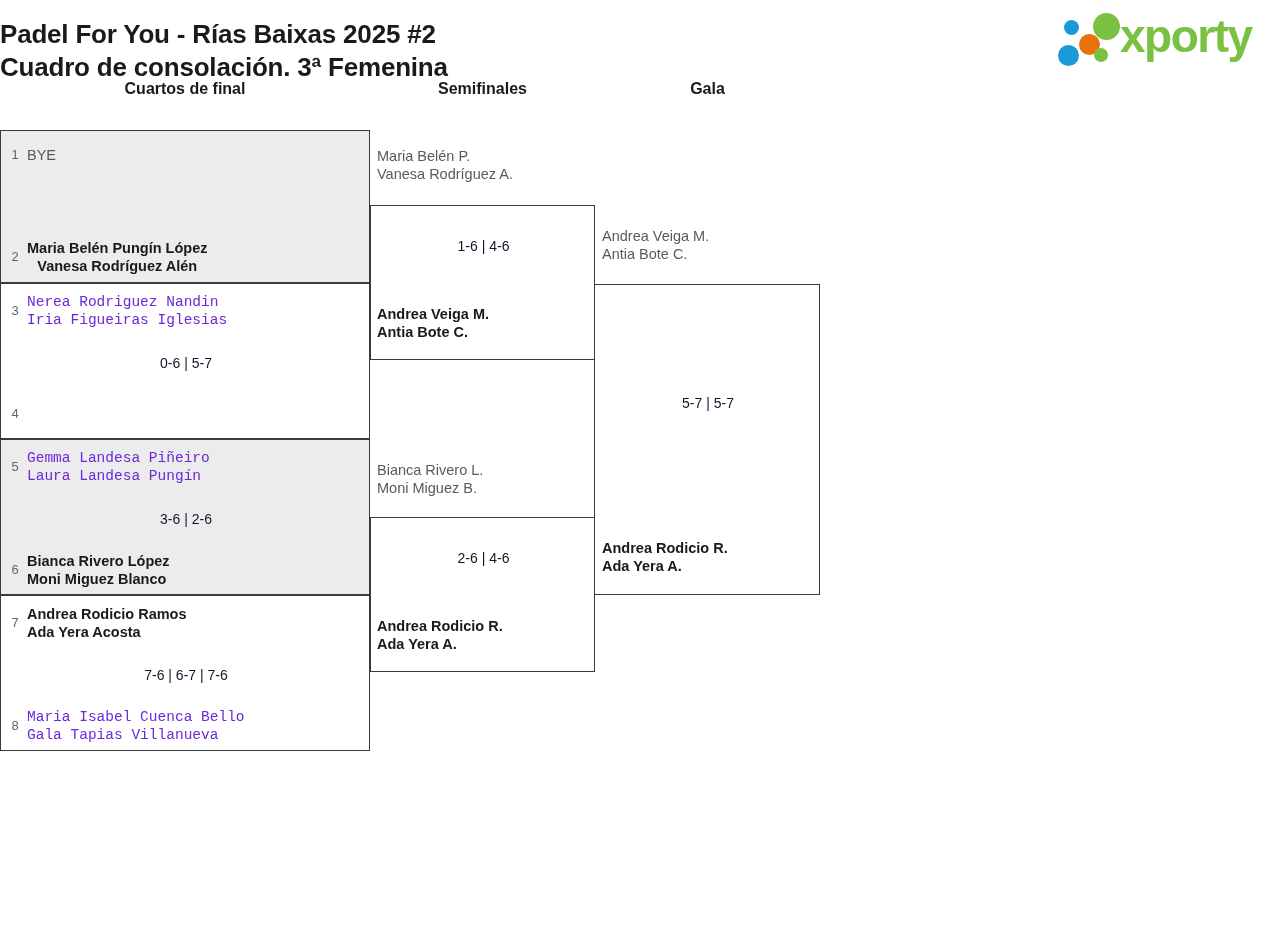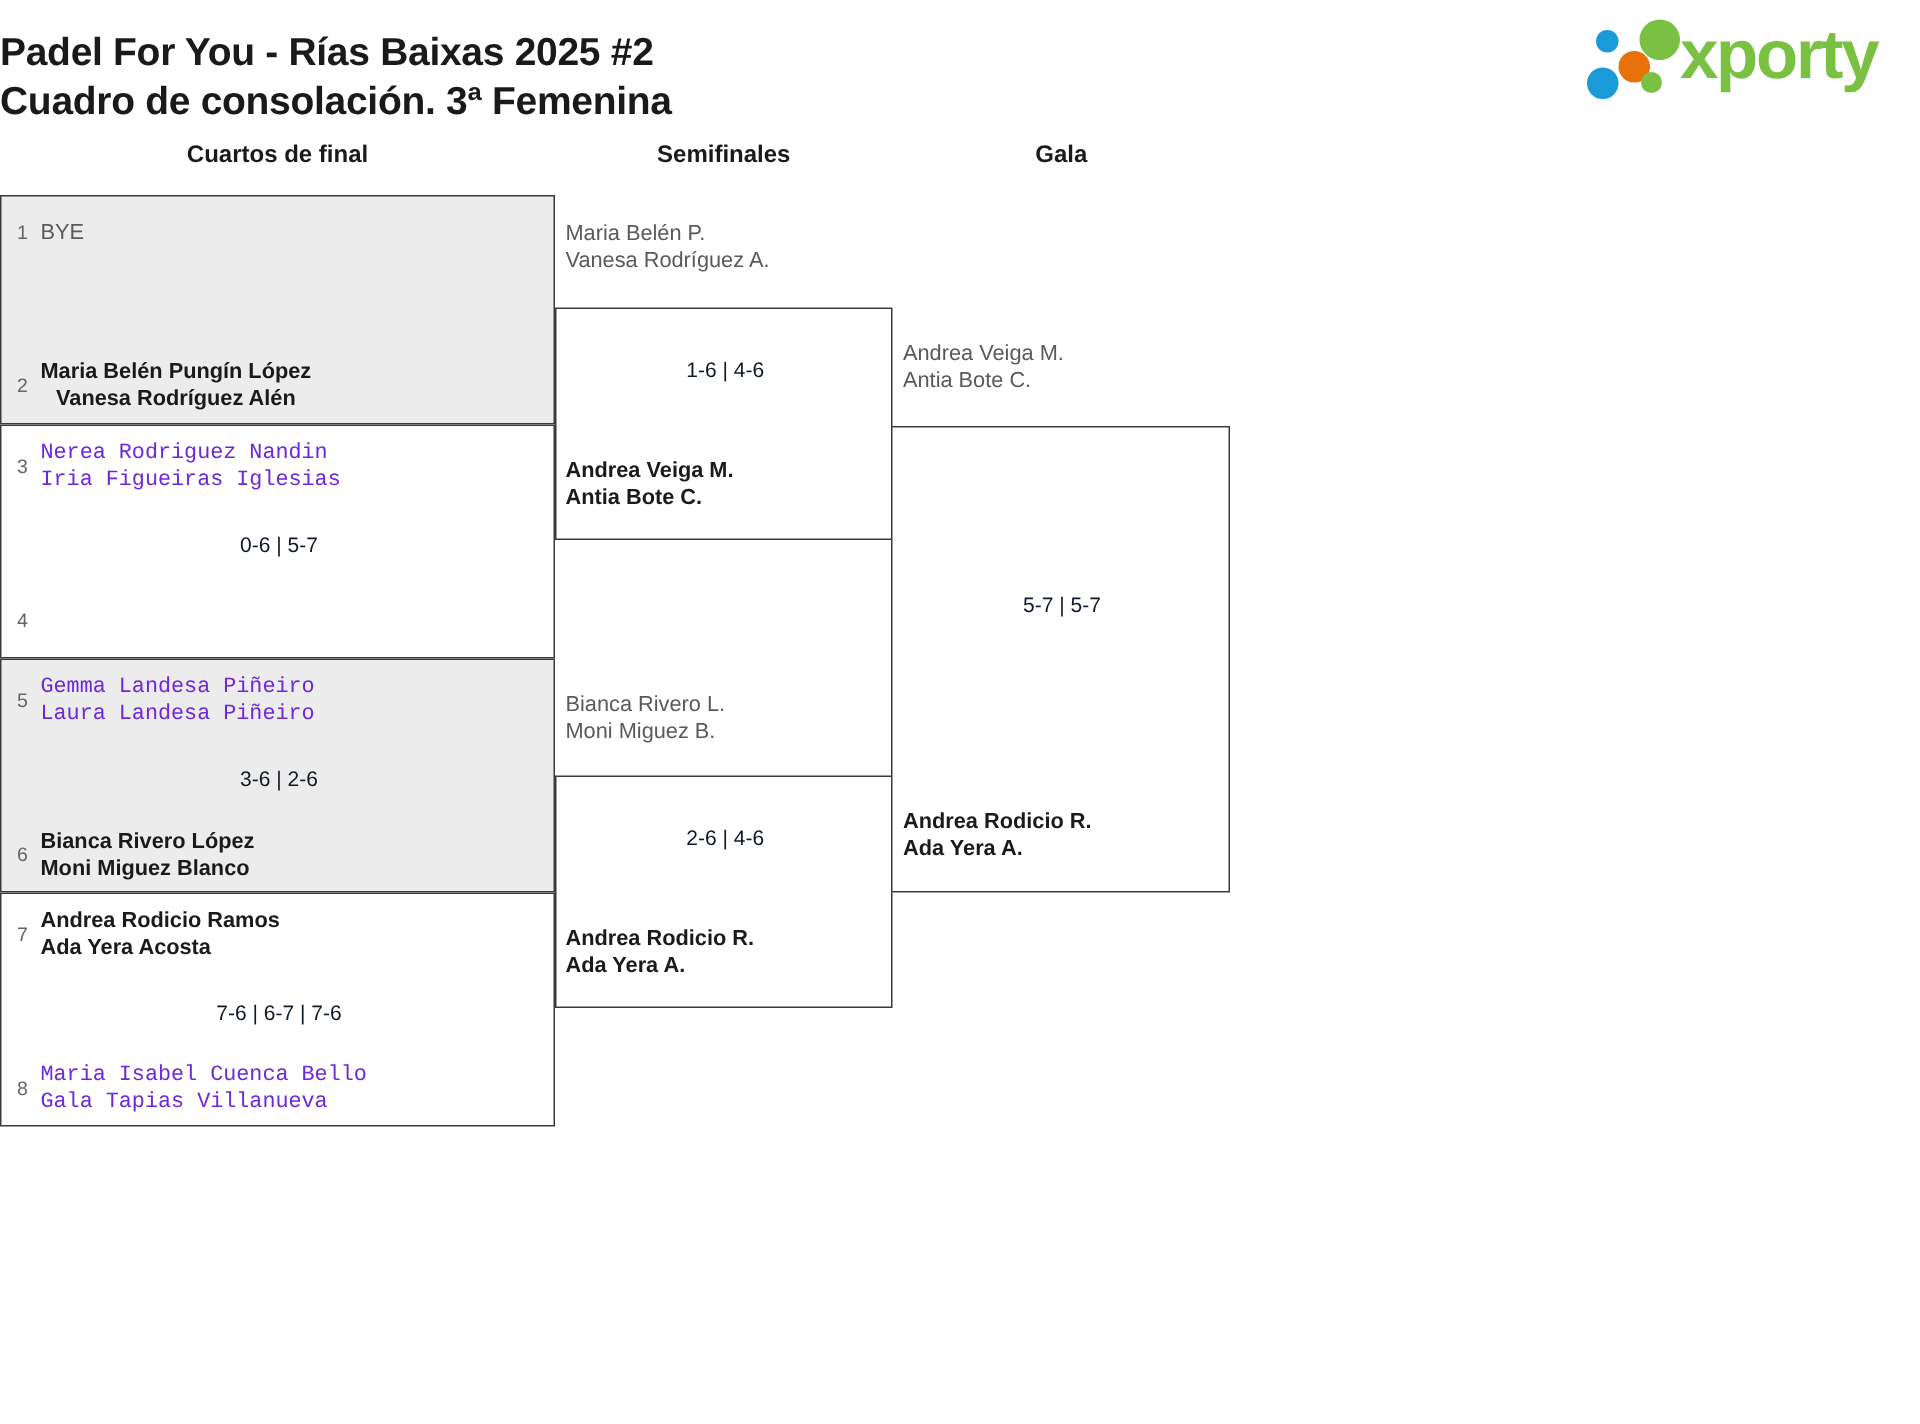--- a/index.html
+++ b/index.html
@@ -63,21 +63,21 @@
     font-size: 46px;
     font-weight: 700;
     color: #7ac143;
     letter-spacing: -1.5px;
     line-height: 58px;
   }
 
   
   .round-headers {
     position: absolute;
-    left: 0; top: 95px;
+    left: 0; top: 80px;
     width: 900px;
     height: 26px;
     padding-left: 15px;
   }
   .round-header {
     position: absolute;
     top: 0;
     font-size: 16px;
     font-weight: 700;
     color: #1a1a1a;
@@ -196,21 +196,21 @@
       <span class="p2">Iria Figueiras Iglesias</span>
     </span>
     <span class="score" style="left:0px; top:71px; width:370px;">0-6 | 5-7</span>
     <span class="seed" style="top:122px;">4</span>
   </div>
 
   <div class="match-box shaded" style="left:0px; top:439px; width:370px; height:156px;">
     <span class="seed" style="top:19px;">5</span>
     <span class="team loser" style="top:9px;">
       <span class="p1">Gemma Landesa Piñeiro</span>
-      <span class="p2">Laura Landesa Piñeiro</span>
+      <span class="p2">Laura Landesa Pungín</span>
     </span>
     <span class="score" style="left:0px; top:71px; width:370px;">3-6 | 2-6</span>
     <span class="seed" style="top:122px;">6</span>
     <span class="team winner" style="top:112px;">
       <span class="p1">Bianca Rivero López</span>
       <span class="p2">Moni Miguez Blanco</span>
     </span>
   </div>
 
   <div class="match-box" style="left:0px; top:595px; width:370px; height:156px;">

